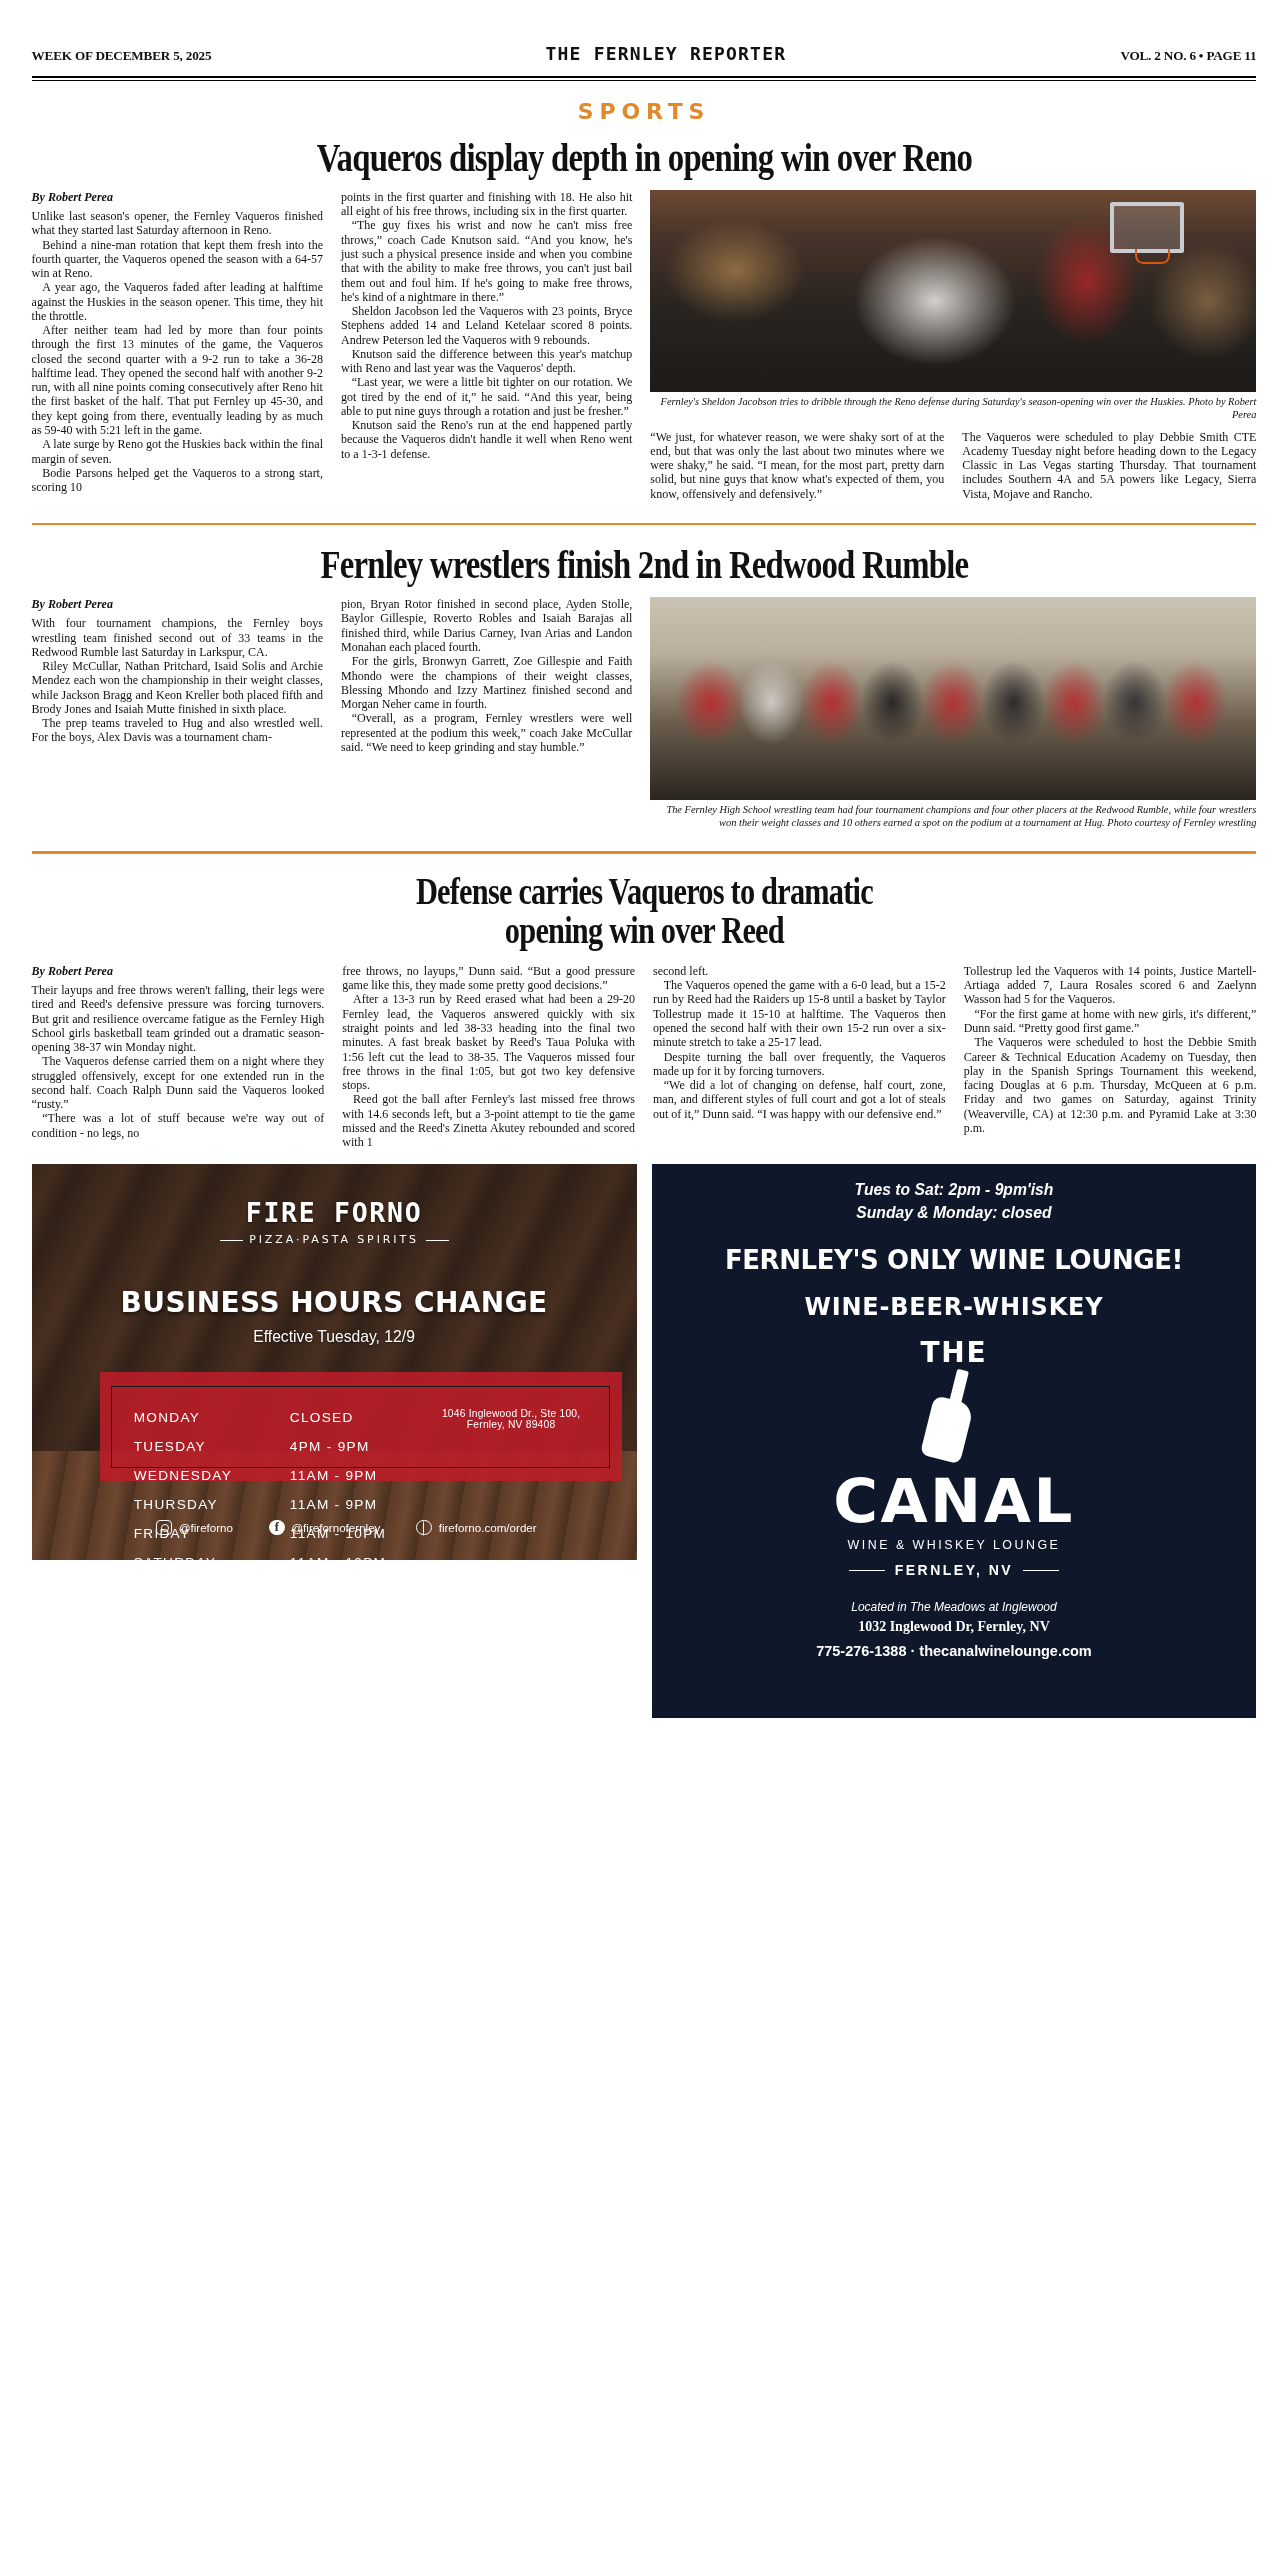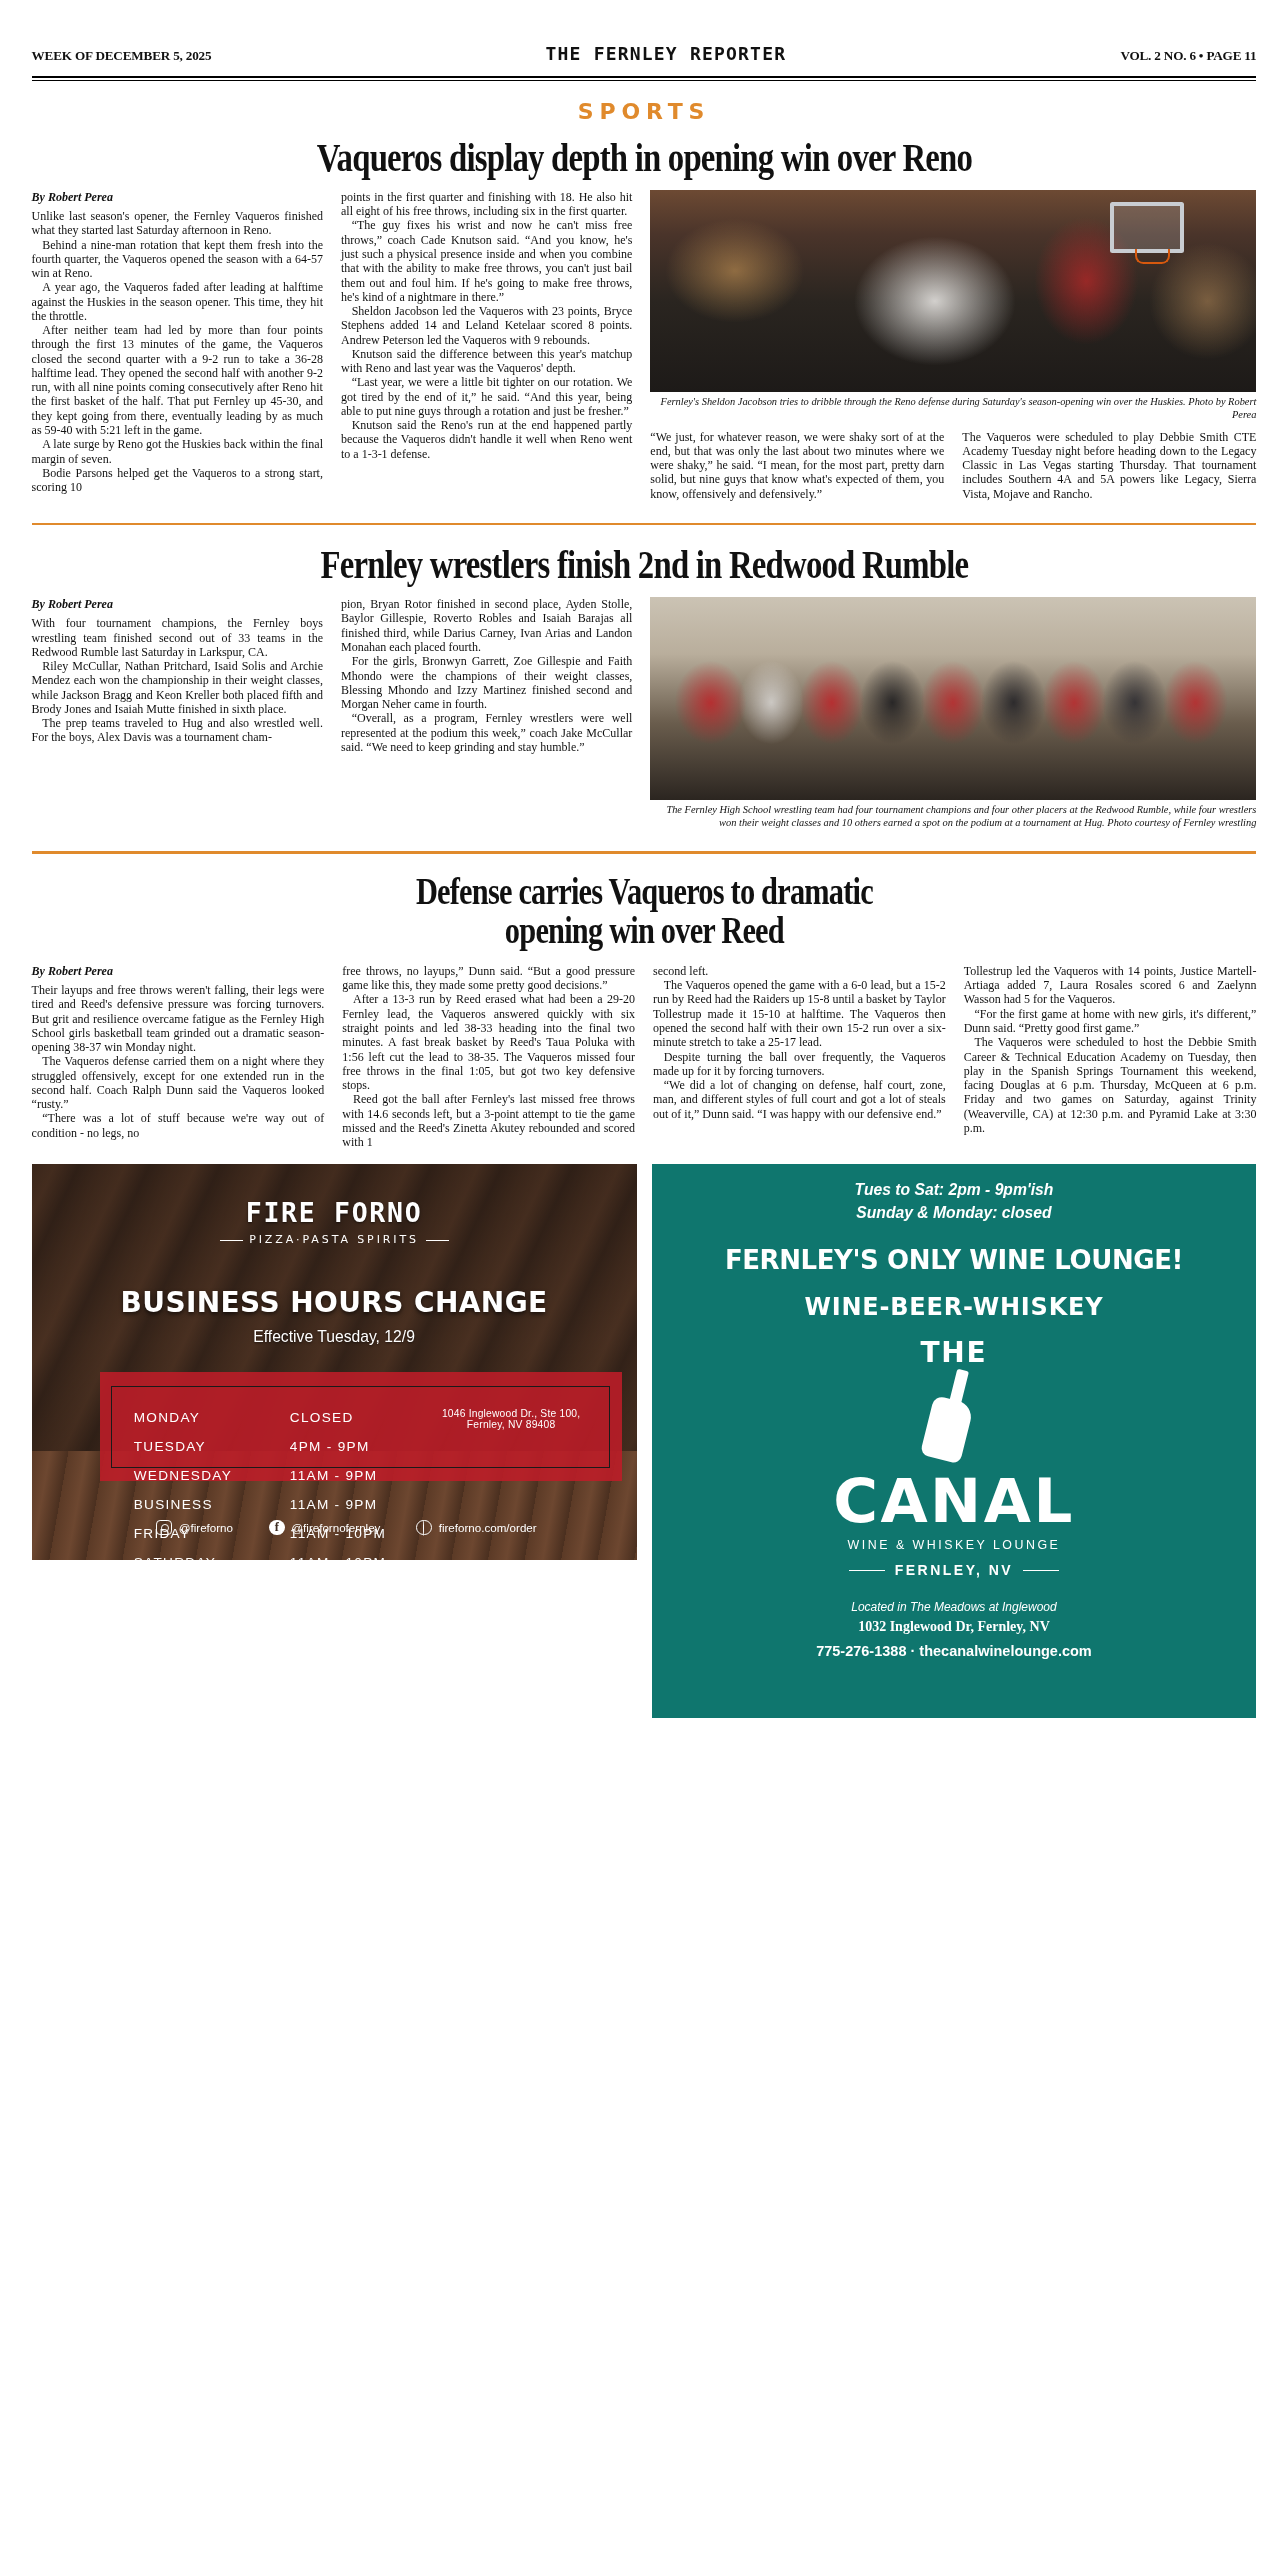--- a/index.html
+++ b/index.html
@@ -220,21 +220,21 @@
             font-family:"Liberation Serif", serif; }
   .ico.web { border:1.7px solid #fff; border-radius:50%; }
   .ico.web:after {
     content:""; position:absolute; left:5.8px; top:-0.8px; width:0.8px; height:15.7px;
     border-left:1.7px solid #fff; border-radius:50%;
   }
 
   
   .ad-canal {
     position: relative; height: 554px; overflow: hidden;
-    background: #0f766e; color: #fff; text-align: center;
+    background: #0f172a; color: #fff; text-align: center;
     padding: 11.6px 13.2px;
   }
   .canal-hours {
     font-family: "Liberation Sans", sans-serif;
     font-weight: bold; font-style: italic;
     font-size: 15.7px; line-height: 1.42; margin-top: 3.3px;
   }
   .canal-only {
     font-family: "DejaVu Sans", sans-serif;
     font-weight: bold; font-size: 26px; margin-top: 21.5px;
@@ -424,21 +424,21 @@
               </tr>
               <tr>
                 <td>TUESDAY</td>
                 <td class="time">4PM - 9PM</td>
               </tr>
               <tr>
                 <td>WEDNESDAY</td>
                 <td class="time">11AM - 9PM</td>
               </tr>
               <tr>
-                <td>BUSINESS</td>
+                <td>THURSDAY</td>
                 <td class="time">11AM - 9PM</td>
               </tr>
               <tr>
                 <td>FRIDAY</td>
                 <td class="time">11AM - 10PM</td>
               </tr>
               <tr>
                 <td>SATURDAY</td>
                 <td class="time">11AM - 10PM</td>
               </tr>

